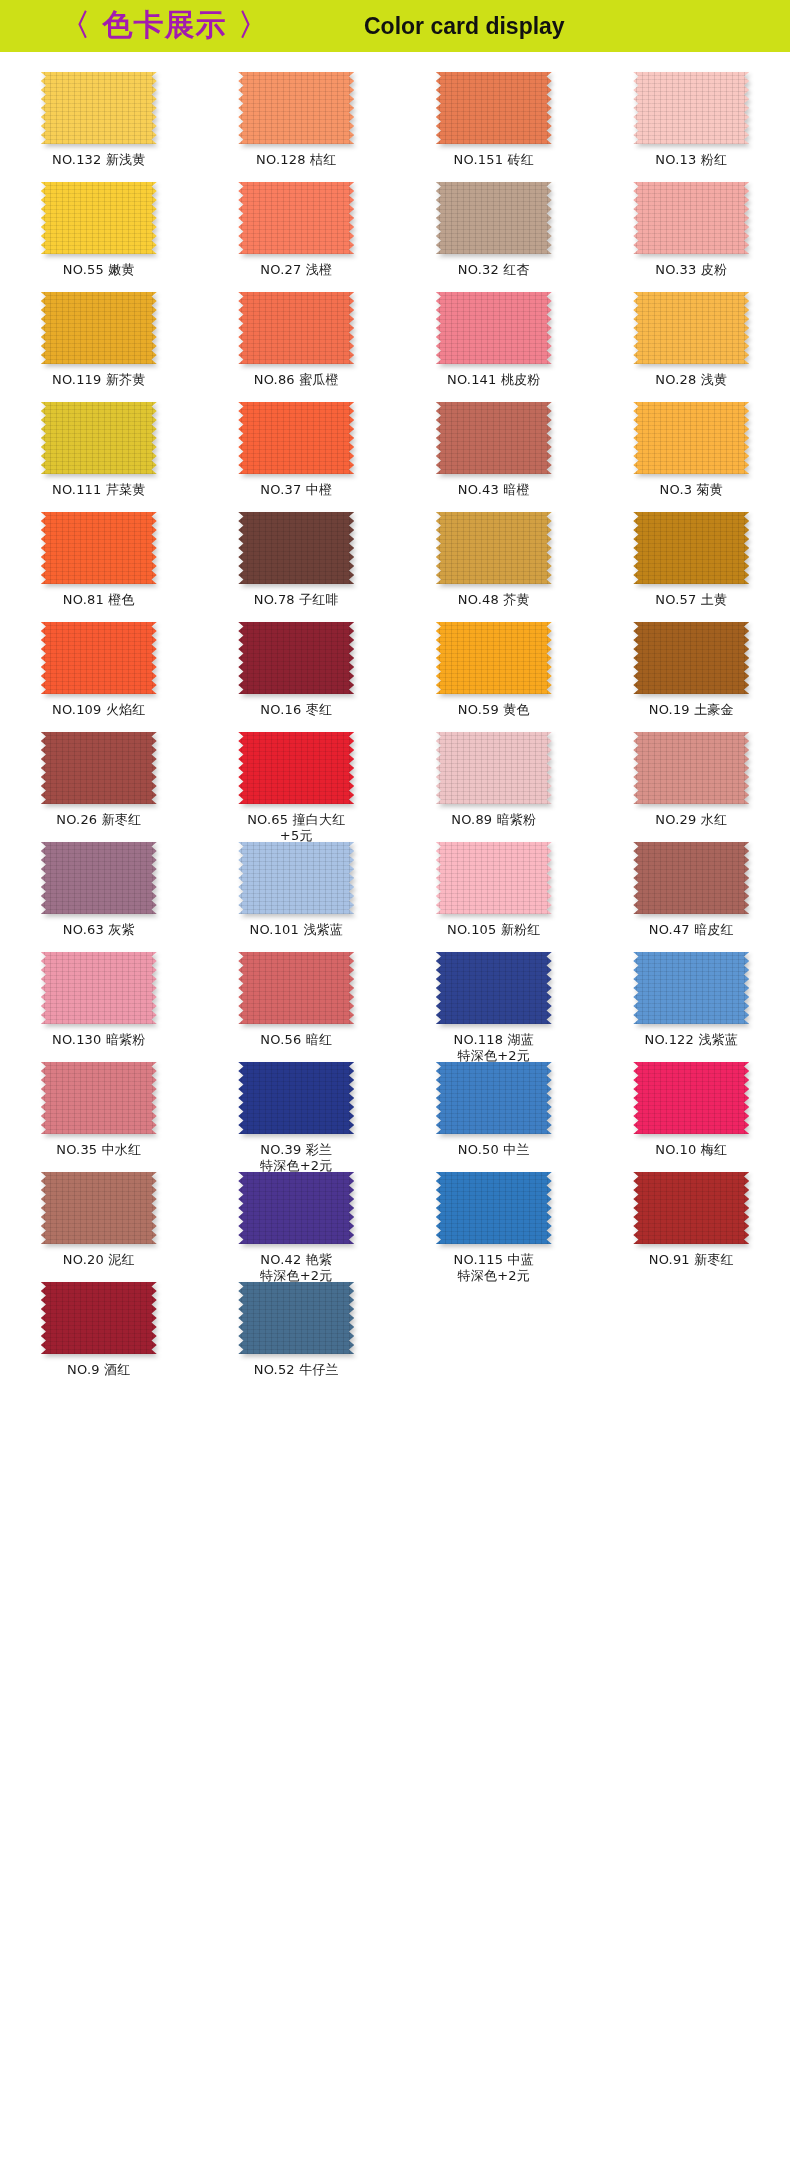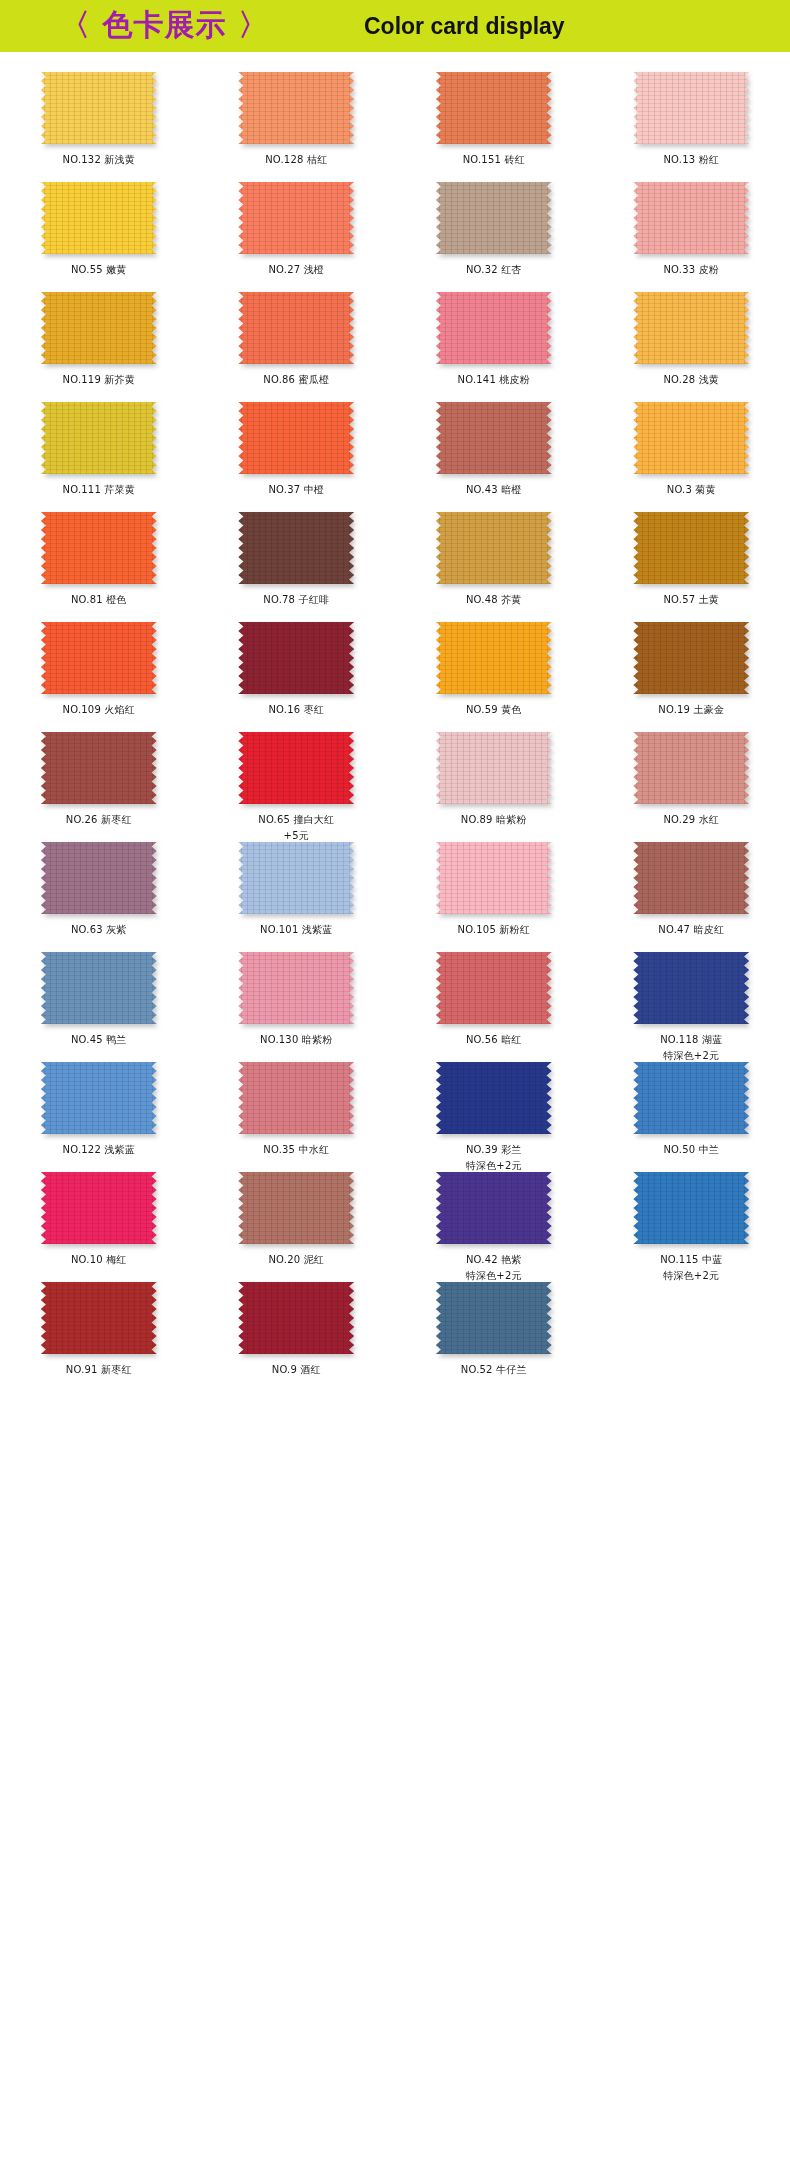--- a/index.html
+++ b/index.html
@@ -119,21 +119,21 @@
         rgba(255,255,255,0.10) 1px,
         rgba(255,255,255,0.10) 2px,
         rgba(0,0,0,0.0) 2px,
         rgba(0,0,0,0.0) 4px);
     mix-blend-mode:multiply;
     opacity:0.75;
     pointer-events:none;
   }
   .label{
     margin-top:8px;
-    font-size:10px;
+    font-size:13px;
     line-height:16px;
     color:#1a1a1a;
     text-align:center;
     white-space:pre-line;
     font-family:"DejaVu Sans","Liberation Sans",sans-serif;
     letter-spacing:0.2px;
   }
 </style>
 </head>
 <body>
@@ -332,26 +332,20 @@
       <div class="label">NO.105 新粉红</div>
     </div>
     <div class="cell">
       <div class="swatch-wrap">
         <div class="swatch" style="background: rgb(169, 101, 92);"></div>
       </div>
       <div class="label">NO.47 暗皮红</div>
     </div>
     <div class="cell">
       <div class="swatch-wrap">
-        <div class="swatch" style="background: rgb(106, 146, 185);"></div>
-      </div>
-      <div class="label">NO.45 鸭兰</div>
-    </div>
-    <div class="cell">
-      <div class="swatch-wrap">
         <div class="swatch" style="background: rgb(238, 152, 171);"></div>
       </div>
       <div class="label">NO.130 暗紫粉</div>
     </div>
     <div class="cell">
       <div class="swatch-wrap">
         <div class="swatch" style="background: rgb(214, 102, 103);"></div>
       </div>
       <div class="label">NO.56 暗红</div>
     </div>

